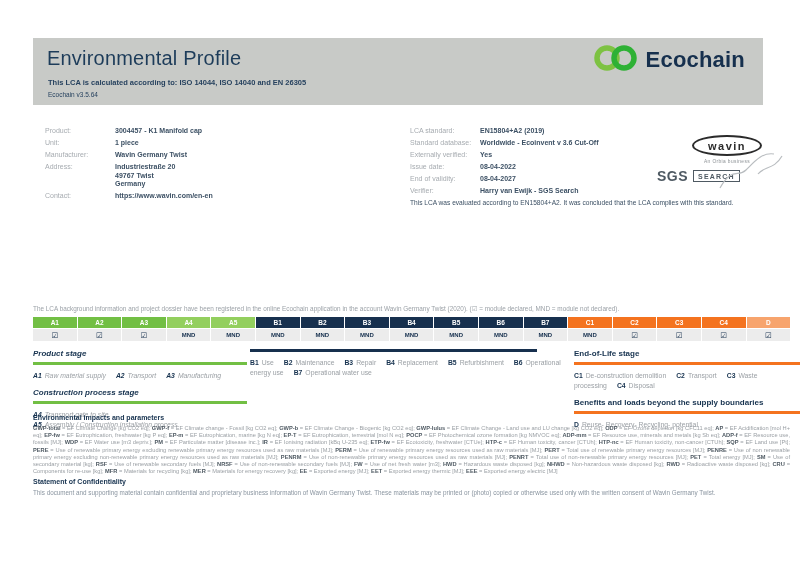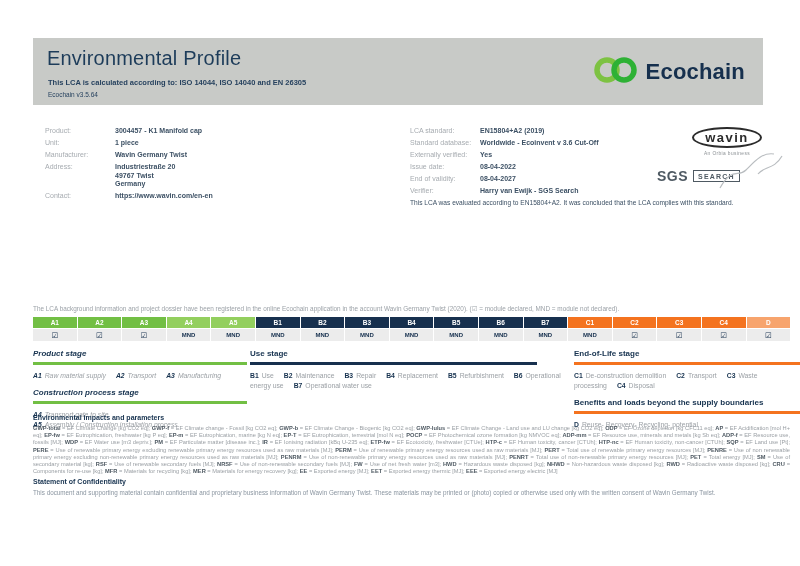--- a/index.html
+++ b/index.html
@@ -7,33 +7,33 @@
   #page {
     position:relative; width:800px; height:566px; background:#ffffff;
     outline:1px solid #d8d8d8; overflow:hidden;
     font-family:"Liberation Sans", sans-serif; color:#16324f;
   }
   
   .band { position:absolute; left:33px; top:38px; width:730px; height:67px; background:#c8cac7; }
   .title { position:absolute; left:14px; top:9px; font-size:20px; font-weight:400; color:#1d3c5a; letter-spacing:.2px; }
   .sub   { position:absolute; left:15px; top:40px; font-size:7.5px; font-weight:700; color:#27425f; }
   .ver   { position:absolute; left:15px; top:53px; font-size:6.5px; color:#27425f; }
-  .logo  { position:absolute; right:18px; top:16px; display:flex; align-items:center; gap:7px;justify-content:space-between; }
+  .logo  { position:absolute; right:18px; top:4px; display:flex; align-items:center; gap:7px;justify-content:space-between; }
   .brand { font-size:22px; font-weight:700; color:#16304e; letter-spacing:.2px; }
   
   .infocol { position:absolute; top:127px; font-size:7px; }
   #info-left  { left:45px;  width:300px; }
   #info-right { left:410px; width:300px; }
   .irow { display:flex; margin-bottom:3.5px; }
   .ilab { width:70px; flex:none; color:#a6abb0; line-height:8.5px; }
   .ival { color:#3c5064; font-weight:600; line-height:8.5px; white-space:pre-line; }
   .eval-note { position:absolute; left:410px; top:199px; font-size:6.6px; color:#3c5064; white-space:nowrap; }
   
   .wavin { position:absolute; left:692px; top:127px; width:70px; text-align:center; }
-  .wavin-oval { border:2px solid #2b2b2b; border-radius:50%; height:21px; display:flex; align-items:center; justify-content:center; font-weight:700; font-size:13px; letter-spacing:1.5px; color:#2b2b2b; }
+  .wavin-oval { border:2px solid #2b2b2b; border-radius:50%; height:21px; display:flex; align-items:center; justify-content:center; font-weight:700; font-size:11px; letter-spacing:1.5px; color:#2b2b2b;margin-top:8px; }
   .wavin-tag { margin-top:3px; font-size:4.8px; color:#8b9094; letter-spacing:.4px; }
   .sgs { position:absolute; left:657px; top:168px; display:flex; align-items:center; }
   .sgs-text { font-size:14px; font-weight:800; color:#4e5962; letter-spacing:.5px; }
   .sgs-box { border:1px solid #4e5962; margin-left:5px; padding:2px 4px 1px; font-size:7px; font-weight:700; letter-spacing:1.2px; color:#4e5962; }
   .signature { position:absolute; left:718px; top:148px; }
   
   .reg-note { position:absolute; left:33px; top:305px; width:757px; font-size:6.4px; color:#9ba1a7; }
   
   .mtable { position:absolute; left:33px; top:317px; width:757px; display:flex; }
   .mcol { flex:1; margin-right:1px; }
@@ -235,21 +235,20 @@
       <div class="bar green"></div>
       <div class="items"><span class="item"><span class="icode">A1</span><span class="ilabel">Raw material supply</span></span><span class="item"><span class="icode">A2</span><span class="ilabel">Transport</span></span><span class="item"><span class="icode">A3</span><span class="ilabel">Manufacturing</span></span></div>
       <div class="stage-head">Construction process stage</div>
       <div class="bar green"></div>
       <div class="items">
         <span class="item block"><span class="icode">A4</span><span class="ilabel">Transport gate to site</span></span>
         <span class="item block"><span class="icode">A5</span><span class="ilabel">Assembly / Construction installation process</span></span>
       </div>
     </div>
   <div id="stage-col-1" class="scol">
-      <div class="stage-head">Use stage</div>
       <div class="bar navy"></div>
       <div class="items"><span class="item"><span class="icode">B1</span><span class="ilabel">Use</span></span><span class="item"><span class="icode">B2</span><span class="ilabel">Maintenance</span></span><span class="item"><span class="icode">B3</span><span class="ilabel">Repair</span></span><span class="item"><span class="icode">B4</span><span class="ilabel">Replacement</span></span><span class="item"><span class="icode">B5</span><span class="ilabel">Refurbishment</span></span><span class="item"><span class="icode">B6</span><span class="ilabel">Operational energy use</span></span><span class="item"><span class="icode">B7</span><span class="ilabel">Operational water use</span></span></div>
     </div>
   <div id="stage-col-2" class="scol">
       <div class="stage-head">End-of-Life stage</div>
       <div class="bar orange"></div>
       <div class="items"><span class="item"><span class="icode">C1</span><span class="ilabel">De-construction demolition</span></span><span class="item"><span class="icode">C2</span><span class="ilabel">Transport</span></span><span class="item"><span class="icode">C3</span><span class="ilabel">Waste processing</span></span><span class="item"><span class="icode">C4</span><span class="ilabel">Disposal</span></span></div>
       <div class="stage-head">Benefits and loads beyond the supply boundaries</div>
       <div class="bar orange"></div>
       <div class="items"><span class="item"><span class="icode">D</span><span class="ilabel">Reuse- Recovery- Recycling- potential</span></span></div>

